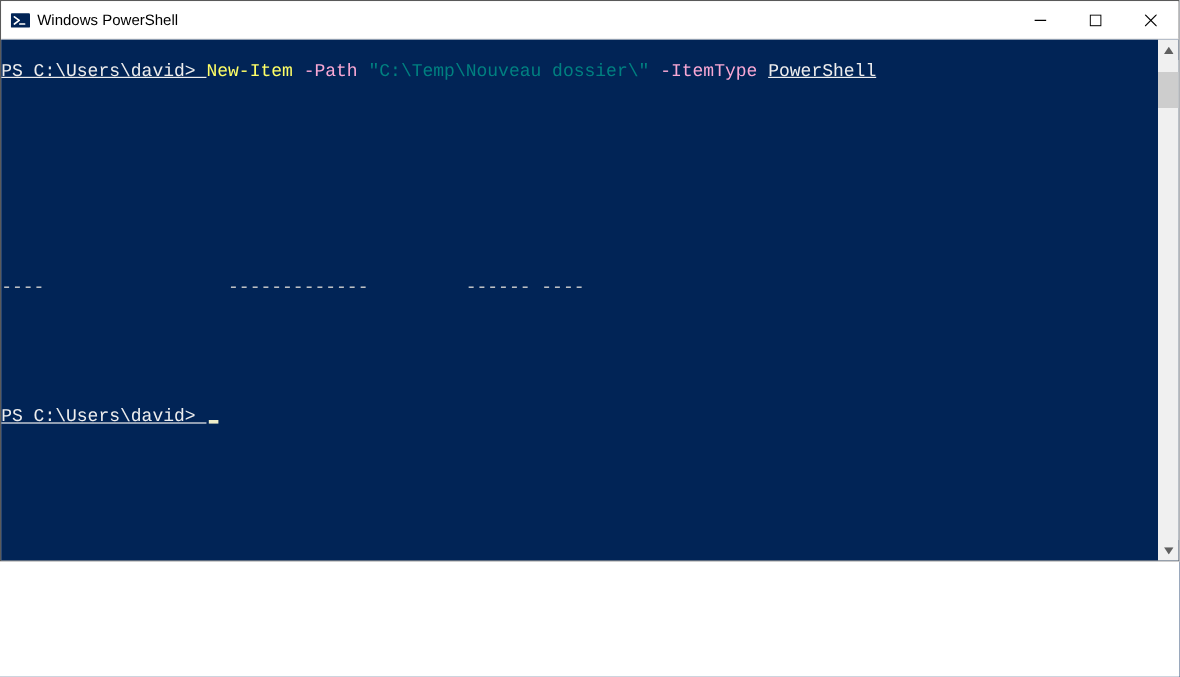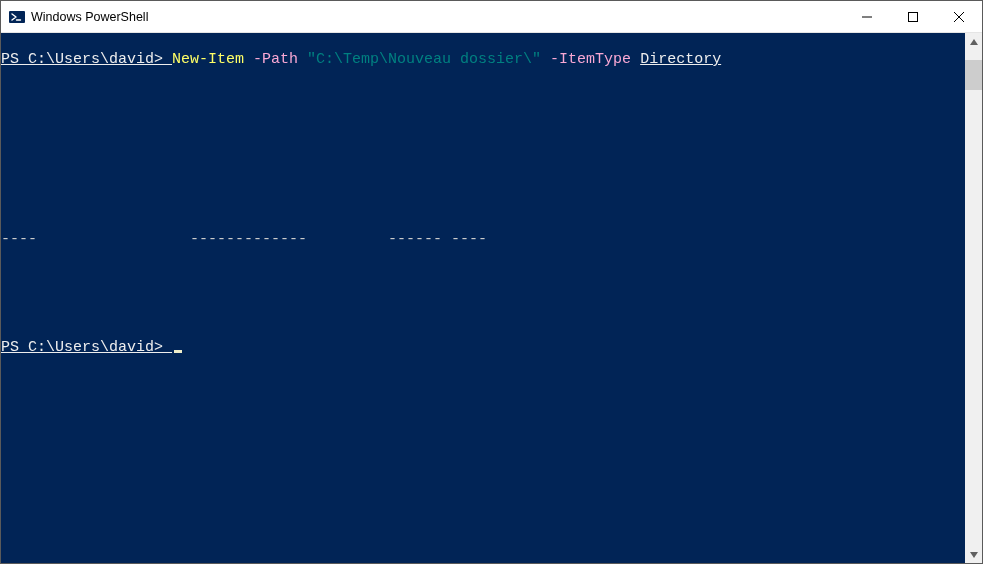--- a/index.html
+++ b/index.html
@@ -4,21 +4,21 @@
 <style>
   * { box-sizing: border-box; }
   html, body {
     margin: 0;
     padding: 0;
     font-family: "Segoe UI", Tahoma, sans-serif;
     background: #fff;
   }
   .window {
     width: 983px;
-    height: 564px;
+    height: 468px;
     border: 1px solid #5a5a5a;
     display: flex;
     flex-direction: column;
     background: #fff;
     position: relative;
   }
   .titlebar {
     height: 32px;
     background: #ffffff;
     display: flex;
@@ -145,21 +145,21 @@
         <svg width="10" height="10" viewBox="0 0 10 10">
             <line x1="0" y1="0" x2="10" y2="10" stroke="#000" stroke-width="1"></line>
             <line x1="10" y1="0" x2="0" y2="10" stroke="#000" stroke-width="1"></line>
           </svg>
       </div>
     </div>
   </div>
 
   <div class="client">
     <div class="terminal">
-<span class="line"><span class="ps-white">PS C:\Users\david&gt; </span><span class="ps-yellow">New-Item</span><span class="ps-gray"> -Path </span><span class="ps-darkcy">"C:\Temp\Nouveau dossier\"</span><span class="ps-gray"> -ItemType </span><span class="ps-white">Directory</span></span>
+<span class="line"><span class="ps-white">PS C:\Users\david&gt; </span><span class="ps-yellow">New-Item</span><span class="ps-gray"> -Path </span><span class="ps-darkcy">"C:\Temp\Nouveau dossier\"</span><span class="ps-gray"> -ItemType </span><span class="ps-white">PowerShell</span></span>
 <span class="line"></span>
 <span class="line"></span>
 <span class="line"></span>
 <span class="line"></span>
 <span class="line"><span>----                 -------------         ------ ----</span></span>
 <span class="line"></span>
 <span class="line"></span>
 <span class="line"><span class="ps-white">PS C:\Users\david&gt; </span><span class="cursor"></span></span>
     </div>
 

